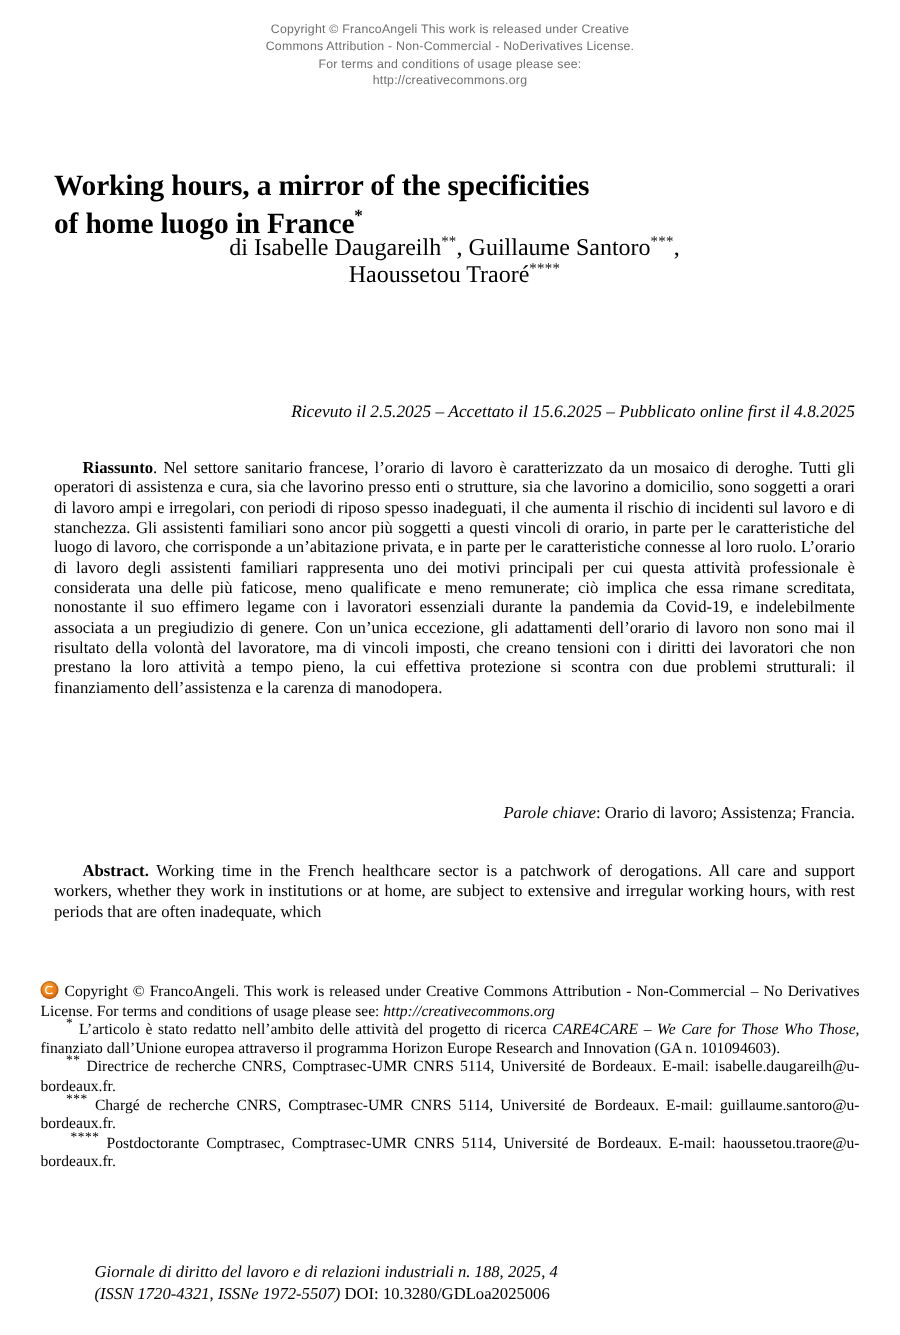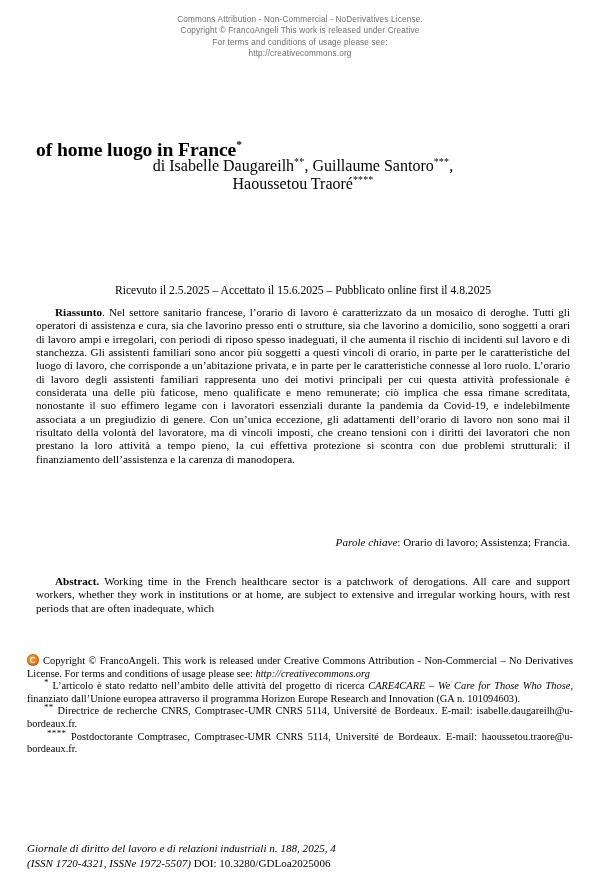--- a/index.html
+++ b/index.html
@@ -70,24 +70,25 @@
   .authors sup {
     font-size: 0.62em;
     vertical-align: super;
     line-height: 0;
     letter-spacing: 0.02em;
   }
 
   
   .dates {
     position: absolute;
-    top: 284px;
-    left: 36px;
-    width: 534px;
-    text-align: center;
+    top: 268px;
+    left: 36px;
+    width: 534px;
+    text-align: right;
+    font-style: italic;
     font-size: 11.6px;
     line-height: 14px;
   }
 
   
   .abstract {
     position: absolute;
     left: 36px;
     width: 534px;
     font-size: 11.15px;
@@ -174,37 +175,37 @@
 
   
   .journal-ref {
     position: absolute;
     top: 841px;
     left: 27px;
     width: 546px;
     font-size: 11.1px;
     line-height: 14.6px;
   }
-  .journal-ref .it { font-style: italic; }
+  .journal-ref .it { font-style: italic; margin-left: 36px; }
   .journal-ref .rm { font-style: normal; }
 </style>
 </head>
 <body>
 
 <div class="page">
 
   <div class="cc-header">
+    <div>Copyright © FrancoAngeli This work is released under Creative</div>
     <div>Commons Attribution - Non-Commercial - NoDerivatives License.</div>
-    <div>Copyright © FrancoAngeli This work is released under Creative</div>
     <div>For terms and conditions of usage please see:</div>
     <div>http://creativecommons.org</div>
   </div>
 
   <h1 class="title">
-    <br>
+    <span>Working hours, a mirror of the specificities</span><br>
     <span>of home luogo in France</span><sup>*</sup>
   </h1>
 
   <div class="authors">
     <span>di </span><span>Isabelle Daugareilh</span><sup>**</sup><span>, </span><span>Guillaume Santoro</span><sup>***</sup><span>,</span><br><span>Haoussetou Traoré</span><sup>****</sup>
   </div>
 
   <div class="dates">Ricevuto il 2.5.2025 – Accettato il 15.6.2025 – Pubblicato online first il 4.8.2025</div>
 
   <div class="abstract" id="riassunto">
@@ -226,20 +227,23 @@
     </p>
 
     <p class="fn-para fn-indent">
       <span class="fn-star">*</span><span> L’articolo è stato redatto nell’ambito delle attività del progetto di ricerca </span><span class="fn-caps-it">CARE4CARE – We Care for Those Who Those</span><span>, finanziato dall’Unione europea attraverso il programma Horizon Europe Research and Innovation (GA n. 101094603).</span>
     </p>
 
     <p class="fn-para fn-indent">
       <span class="fn-star">**</span><span> Directrice de recherche CNRS, Comptrasec-UMR CNRS 5114, Université de Bordeaux. E-mail: isabelle.daugareilh@u-bordeaux.fr.</span>
     </p>
 
+    <p class="fn-para fn-indent">
+      <span class="fn-star">***</span><span> Chargé de recherche CNRS, Comptrasec-UMR CNRS 5114, Université de Bordeaux. E-mail: guillaume.santoro@u-bordeaux.fr.</span>
+    </p>
 
     <p class="fn-para fn-indent-lg">
       <span class="fn-star">****</span><span> Postdoctorante Comptrasec, Comptrasec-UMR CNRS 5114, Université de Bordeaux. E-mail: haoussetou.traore@u-bordeaux.fr.</span>
     </p>
 
   </div>
 
   <div class="journal-ref">
     <span class="it">Giornale di diritto del lavoro e di relazioni industriali n. 188, 2025, 4</span><br><span class="it">(ISSN 1720-4321, ISSNe 1972-5507)</span><span class="rm"> DOI: 10.3280/GDLoa2025006</span>
   </div>

